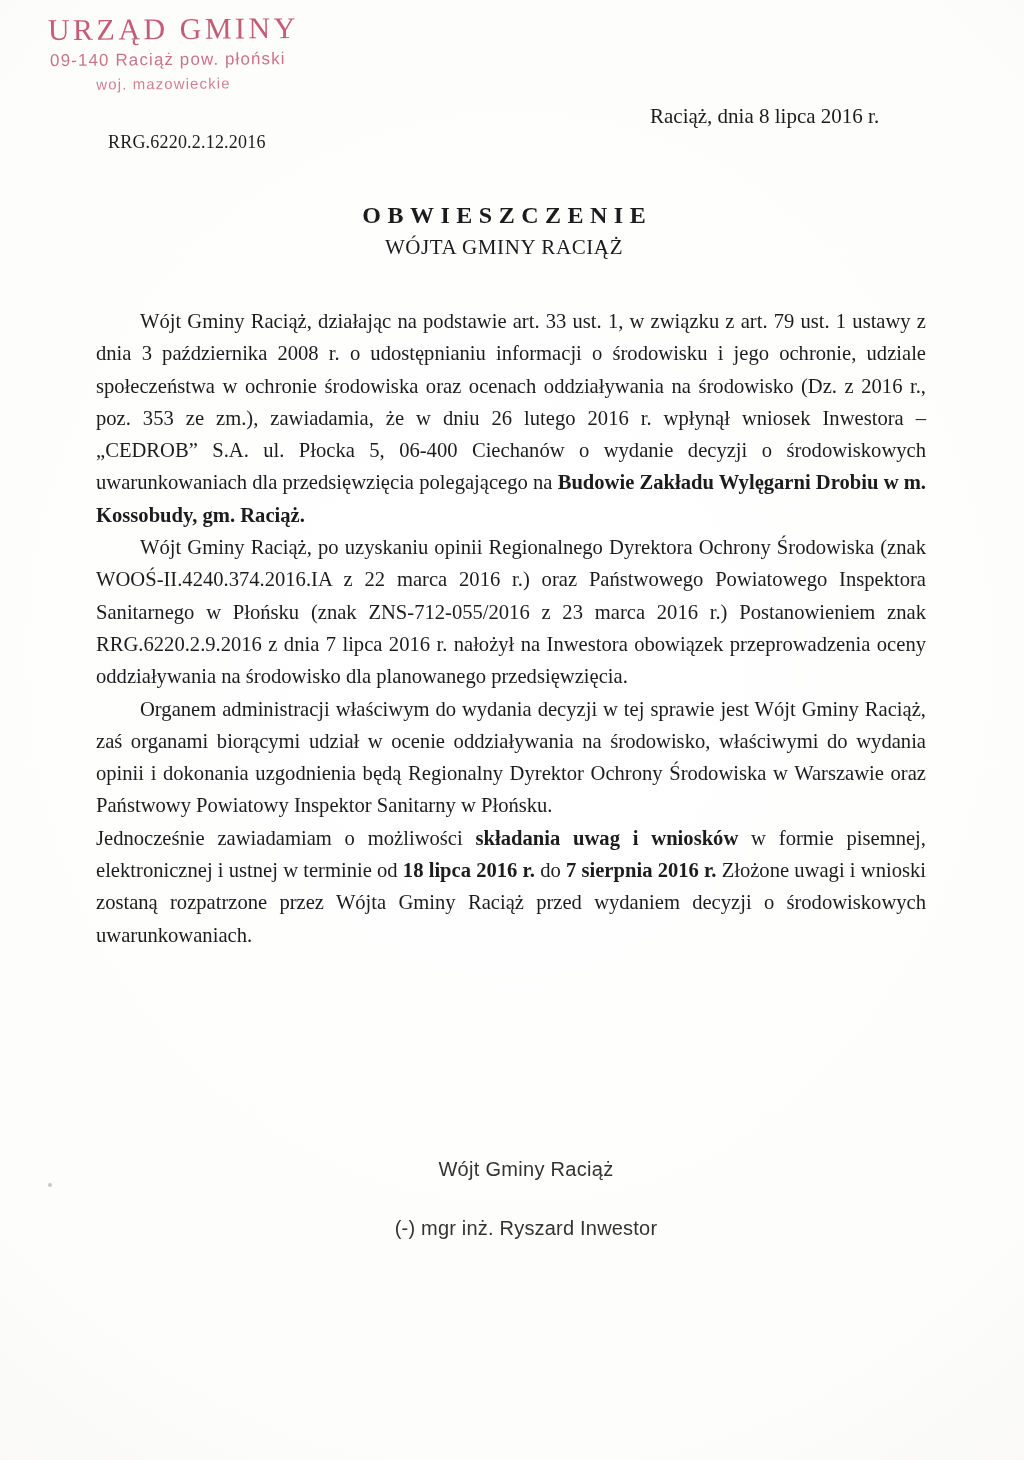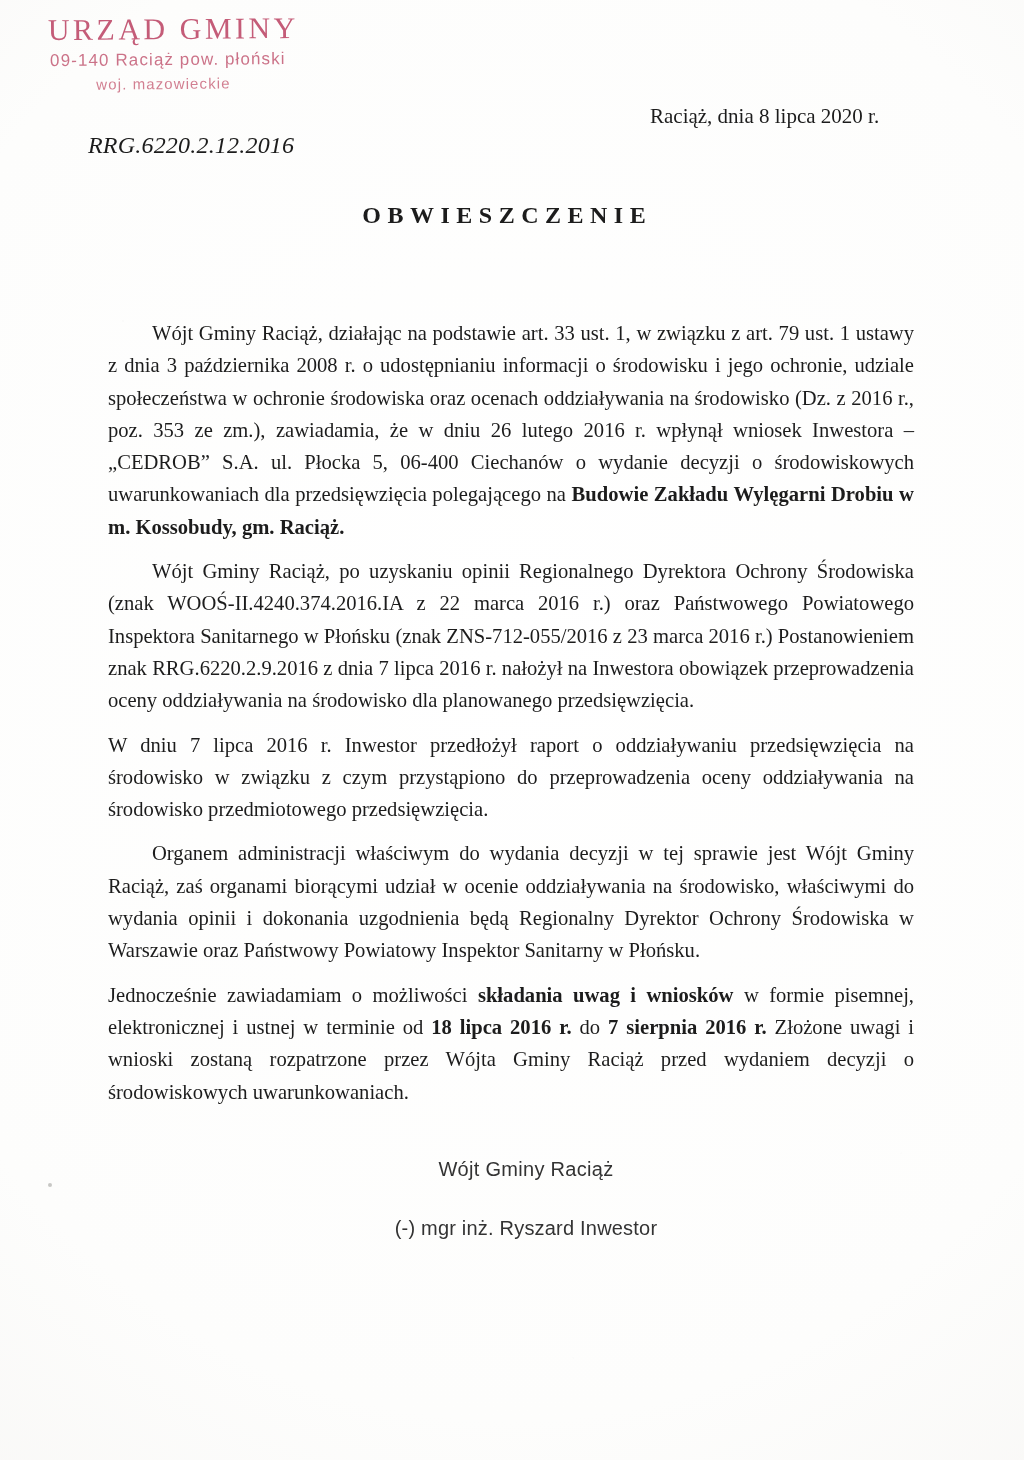--- a/index.html
+++ b/index.html
@@ -75,25 +75,24 @@
     margin-top: 8px;
     margin-left: 48px;
     color: #c4576f;
     white-space: nowrap;
     opacity: .82;
   }
 
   
   .refno {
     position: absolute;
-    left: 88px;
+    left: 108px;
     top: 132px;
-    font-size: 24px;
+    font-size: 18px;
     letter-spacing: .2px;
-    font-style: italic;
   }
   .place-date {
     position: absolute;
     left: 650px;
     top: 104px;
     font-size: 21px;
   }
 
   
   .title-block {
@@ -120,21 +119,21 @@
     position: absolute;
     left: 96px;
     top: 305px;
     width: 830px;
     font-size: 20.6px;
     line-height: 32.3px;
     text-align: justify;
     text-justify: inter-word;
   }
   .body-text p {
-    margin: 12px;
+    margin: 0;
   }
   .indent {
     text-indent: 44px;
   }
   .b {
     font-weight: bold;
   }
   .bu {
     font-weight: bold;
   }
@@ -180,30 +179,30 @@
 <div class="content">
 
   <div class="stamp">
     <div class="stamp-line1">URZĄD GMINY</div>
     <div class="stamp-line2">09-140 Raciąż pow. płoński</div>
     <div class="stamp-line3">woj. mazowieckie</div>
   </div>
 
   <div class="refno">RRG.6220.2.12.2016</div>
 
-  <div class="place-date">Raciąż, dnia 8 lipca 2020 r.</div>
+  <div class="place-date">Raciąż, dnia 8 lipca 2016 r.</div>
 
   <div class="title-block">
     <div class="title-main">OBWIESZCZENIE</div>
+    <div class="title-sub">WÓJTA GMINY RACIĄŻ</div>
   </div>
 
   <div class="body-text">
     <p class="indent"><span>Wójt Gminy Raciąż, działając na podstawie art. 33 ust. 1, w związku z art. 79 ust. 1 ustawy z dnia 3 października 2008 r. o udostępnianiu informacji o środowisku i jego ochronie, udziale społeczeństwa w ochronie środowiska oraz ocenach oddziaływania na środowisko (Dz. z 2016 r., poz. 353 ze zm.), zawiadamia, że w dniu 26 lutego 2016 r. wpłynął wniosek Inwestora – „CEDROB” S.A. ul. Płocka 5, 06-400 Ciechanów o wydanie decyzji o środowiskowych uwarunkowaniach dla przedsięwzięcia polegającego na </span><span class="b">Budowie Zakładu Wylęgarni Drobiu w m. Kossobudy, gm. Raciąż.</span></p>
     <p class="indent">Wójt Gminy Raciąż, po uzyskaniu opinii Regionalnego Dyrektora Ochrony Środowiska (znak WOOŚ-II.4240.374.2016.IA z 22 marca 2016 r.) oraz Państwowego Powiatowego Inspektora Sanitarnego w Płońsku (znak ZNS-712-055/2016 z 23 marca 2016 r.) Postanowieniem znak RRG.6220.2.9.2016 z dnia 7 lipca 2016 r. nałożył na Inwestora obowiązek  przeprowadzenia oceny oddziaływania na środowisko dla planowanego przedsięwzięcia.</p>
-    <p>W dniu 7 lipca 2016 r. Inwestor przedłożył raport o oddziaływaniu przedsięwzięcia na środowisko w związku z czym przystąpiono do przeprowadzenia oceny oddziaływania na środowisko przedmiotowego przedsięwzięcia.</p>
     <p class="indent">Organem administracji właściwym do wydania decyzji w tej sprawie jest Wójt Gminy Raciąż, zaś organami biorącymi udział w ocenie oddziaływania na środowisko, właściwymi do wydania opinii i dokonania uzgodnienia będą Regionalny Dyrektor Ochrony Środowiska w Warszawie oraz Państwowy Powiatowy Inspektor Sanitarny w Płońsku.</p>
     <p><span>Jednocześnie zawiadamiam o możliwości </span><span class="bu">składania uwag i wniosków</span><span> w formie pisemnej, elektronicznej i ustnej w terminie od </span><span class="bu">18 lipca 2016 r.</span><span> do </span><span class="bu">7 sierpnia 2016 r.</span><span> Złożone uwagi i wnioski zostaną rozpatrzone przez Wójta Gminy Raciąż przed wydaniem decyzji o środowiskowych uwarunkowaniach.</span></p>
   </div>
 
   <div class="signature">
     <div class="sig-role">Wójt Gminy Raciąż</div>
     <div class="sig-name">(-) mgr inż. Ryszard Inwestor</div>
   </div>
 
   <div class="speck"></div>

